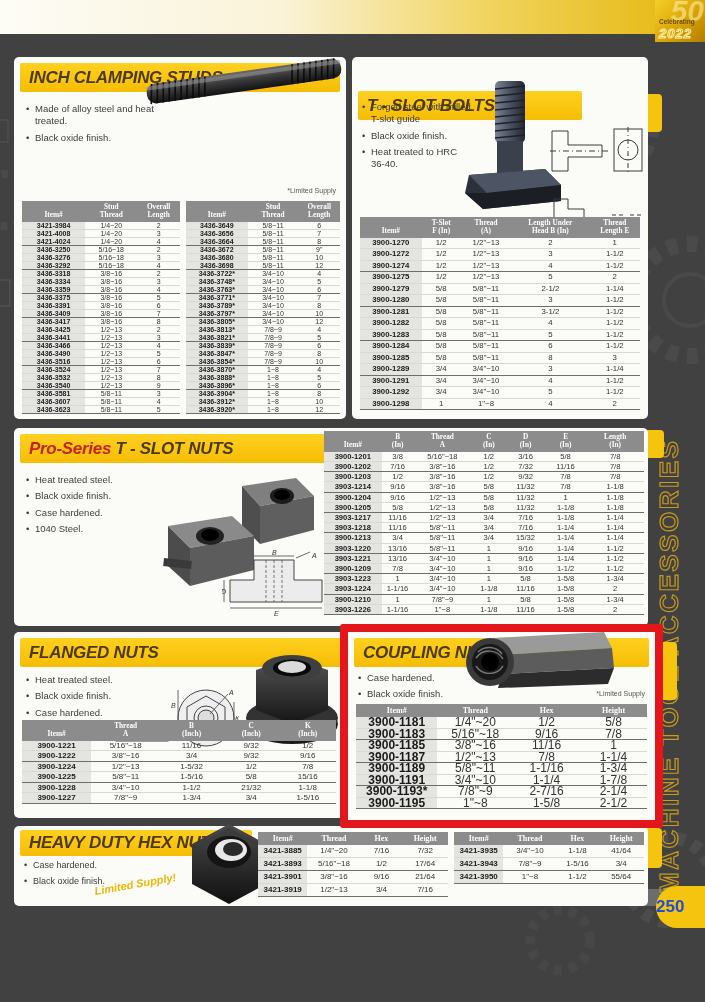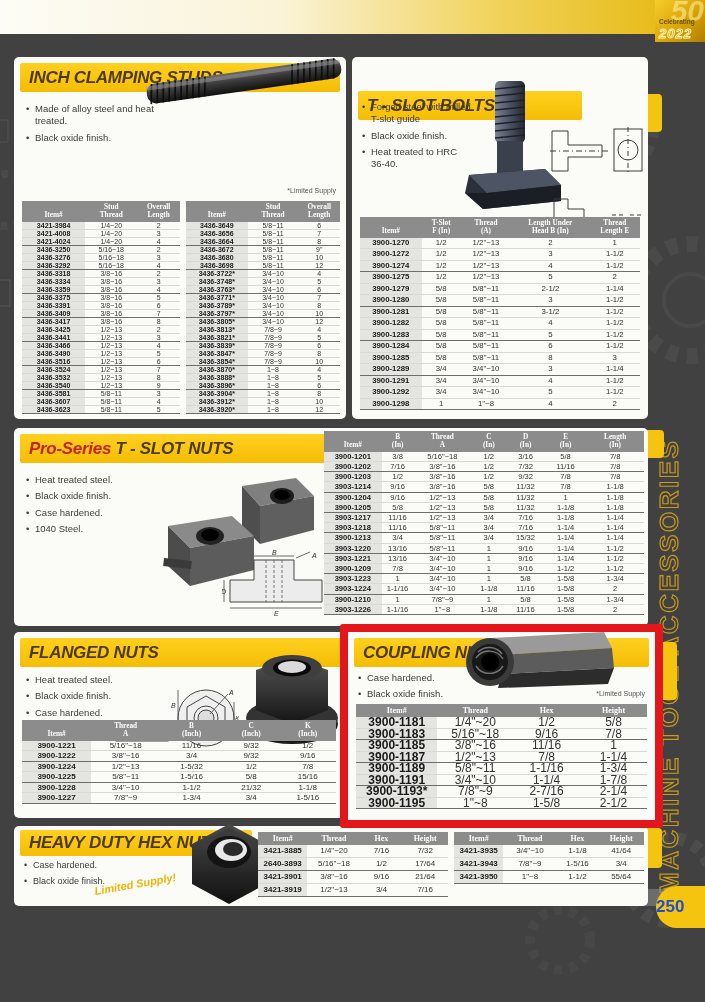--- a/index.html
+++ b/index.html
@@ -1076,21 +1076,21 @@
           </tr>
         </thead>
       <tbody>
           <tr>
             <td class="item-col">3421-3885</td>
             <td>1/4"~20</td>
             <td>7/16</td>
             <td>7/32</td>
           </tr>
           <tr class="group-end">
-            <td class="item-col">2640-3893</td>
+            <td class="item-col">3421-3893</td>
             <td>5/16"~18</td>
             <td>1/2</td>
             <td>17/64</td>
           </tr>
           <tr>
             <td class="item-col">3421-3901</td>
             <td>3/8"~16</td>
             <td>9/16</td>
             <td>21/64</td>
           </tr>

